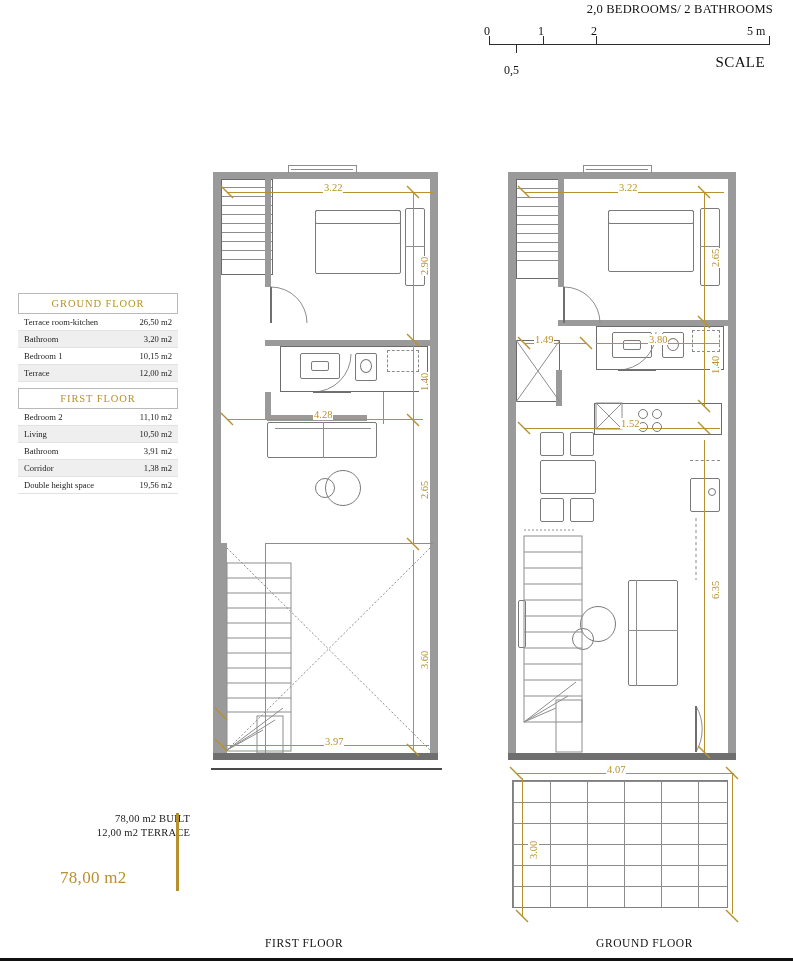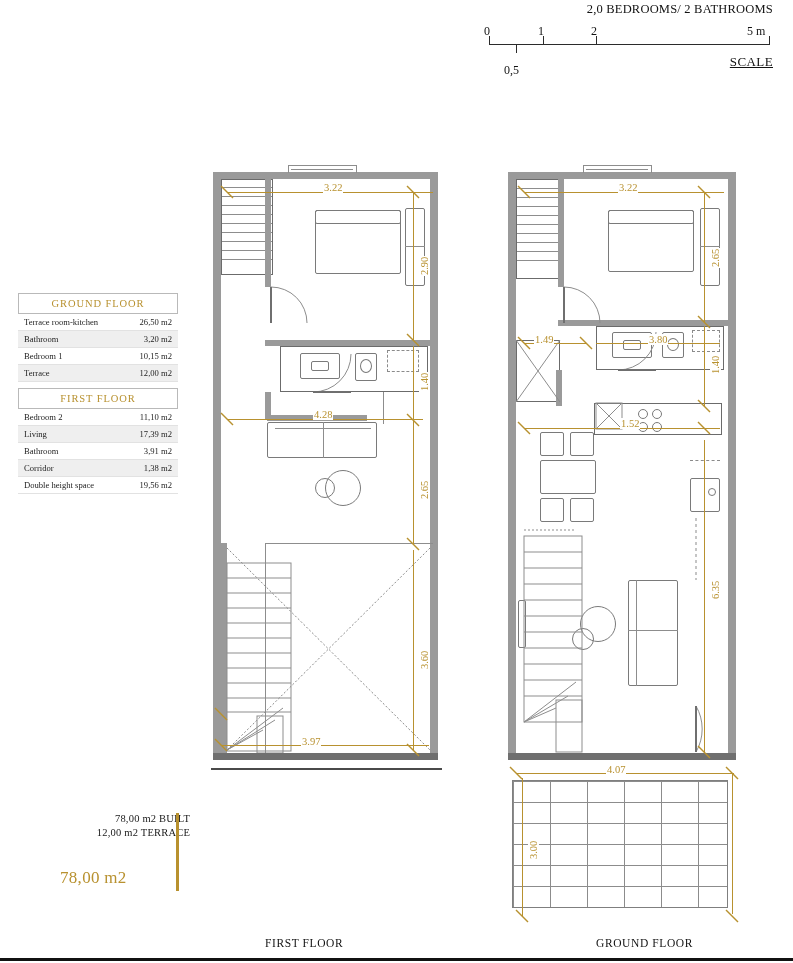--- a/index.html
+++ b/index.html
@@ -60,26 +60,25 @@
     top: 12px;
   }
   .scale-num {
     position: absolute;
     font-size: 12px;
     color: #121212;
     font-family: "Liberation Serif", serif;
   }
   .scale-caption {
     position: absolute;
-    right: 2px;
+    right: 10px;
     top: 30px;
-    font-size: 13px;
+    font-size: 15px;
     letter-spacing: 0.4px;
     color: #121212;
-    text-decoration: underline;
   }
 
   
   .areas {
     position: absolute;
     left: 18px;
     top: 293px;
     width: 160px;
     font-family: "Liberation Serif", serif;
   }
@@ -289,21 +288,21 @@
       <span class="a-val">12,00 m2</span>
     </div>
 
     <div class="areas-section-head" style="margin-top:6px;">FIRST FLOOR</div>
     <div class="areas-row">
       <span class="a-name">Bedroom 2</span>
       <span class="a-val">11,10 m2</span>
     </div>
     <div class="areas-row alt">
       <span class="a-name">Living</span>
-      <span class="a-val">17,39 m2</span>
+      <span class="a-val">10,50 m2</span>
     </div>
     <div class="areas-row">
       <span class="a-name">Bathroom</span>
       <span class="a-val">3,91 m2</span>
     </div>
     <div class="areas-row alt">
       <span class="a-name">Corridor</span>
       <span class="a-val">1,38 m2</span>
     </div>
     <div class="areas-row">
@@ -415,21 +414,21 @@
     <div class="dim-line" style="left:22px; top:259px; width:196px; height:1px;"></div>
     <div class="dim-label" style="left:108px; top:249px;">4.28</div>
 
     <div class="dim-line" style="left:208px; top:260px; width:1px; height:124px;"></div>
     <div class="dim-label vert" style="left:214px; top:340px;">2.65</div>
 
     <div class="dim-line" style="left:208px; top:390px; width:1px; height:200px;"></div>
     <div class="dim-label vert" style="left:214px; top:510px;">3.60</div>
 
     <div class="dim-line" style="left:16px; top:585px; width:208px; height:1px;"></div>
-    <div class="dim-label" style="left:96px; top:576px;">3.97</div>
+    <div class="dim-label" style="left:119px; top:576px;">3.97</div>
 
     <svg class="overlay" width="245" height="610">
       <g stroke="#b8912f" stroke-width="1.4">
         <line x1="16" y1="26" x2="28" y2="38"></line>
         <line x1="202" y1="26" x2="214" y2="38"></line>
         <line x1="202" y1="174" x2="214" y2="186"></line>
         <line x1="202" y1="254" x2="214" y2="266"></line>
         <line x1="16" y1="253" x2="28" y2="265"></line>
         <line x1="202" y1="378" x2="214" y2="390"></line>
         <line x1="202" y1="584" x2="214" y2="596"></line>

